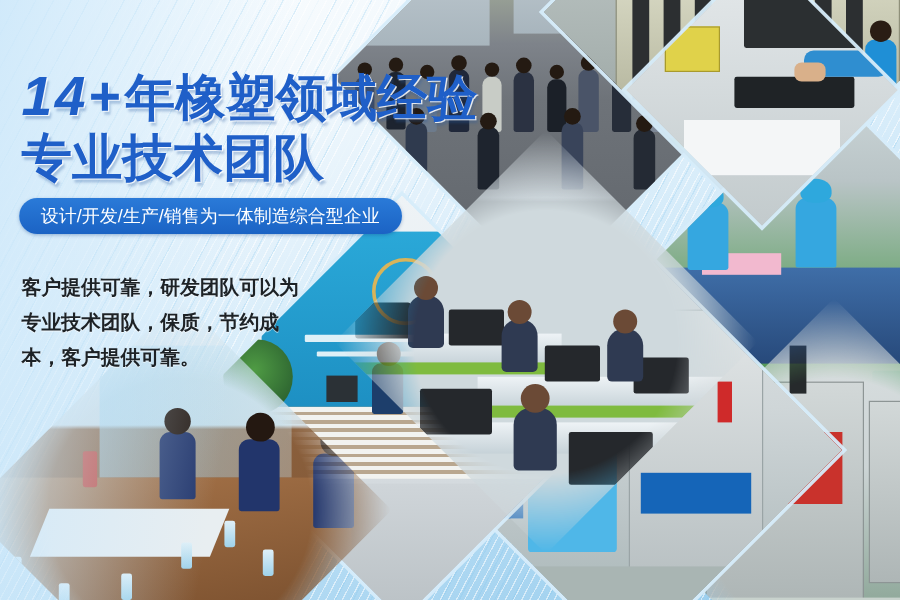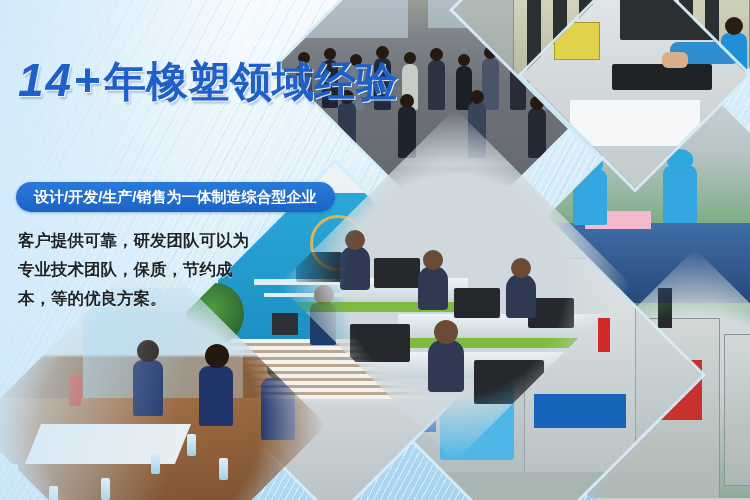--- a/index.html
+++ b/index.html
@@ -155,26 +155,26 @@
       2px 3px 2px rgba(40,90,160,.30);
   }
   #headline-1{left:18px;top:56px;font-size:42px;line-height:48px;}
   #headline-2{left:18px;top:108px;font-size:42px;line-height:48px;}
   #num-15{
     font-style:italic;font-weight:bold;font-size:46px;
     letter-spacing:2px;margin-right:2px;
   }
 
   #badge{
-    position:absolute;left:16px;top:182px;
+    position:absolute;left:16px;top:165px;
     height:30px;padding:0 18px;
     display:flex;align-items:center;
     background:linear-gradient(180deg,#2a7ad8,#1b63c4);
     border-radius:16px;
-    color:#ffffff;font-size:15px;font-weight:bold;
+    color:#ffffff;font-size:15px;font-weight:normal;
     white-space:nowrap;
     box-shadow:0 1px 3px rgba(20,70,140,.35);
   }
 
   #body-copy{
     position:absolute;left:18px;top:226px;width:252px;
     color:#1d2226;font-size:16.5px;line-height:29px;
     font-weight:bold;
     text-shadow:0 1px 0 rgba(255,255,255,.6);
   }
@@ -372,25 +372,26 @@
 
     <div id="collage-wash"></div>
   </div>
 
   <div id="text-block">
 
     <div class="headline" id="headline-1">
       <span id="num-15">14+</span><span>年橡塑领域经验</span>
     </div>
 
+    <div class="headline" id="headline-2">专业技术团队</div>
 
     <div id="badge">
       <span>设计/开发/生产/销售为一体制造综合型企业</span>
     </div>
 
     <div id="body-copy">
       <p>客户提供可靠，研发团队可以为</p>
       <p>专业技术团队，保质，节约成</p>
-      <p>本，等的优良方案。</p>
+      <p>本，客户提供可靠。</p>
     </div>
 
   </div>
 </div>
 
 </body></html>

